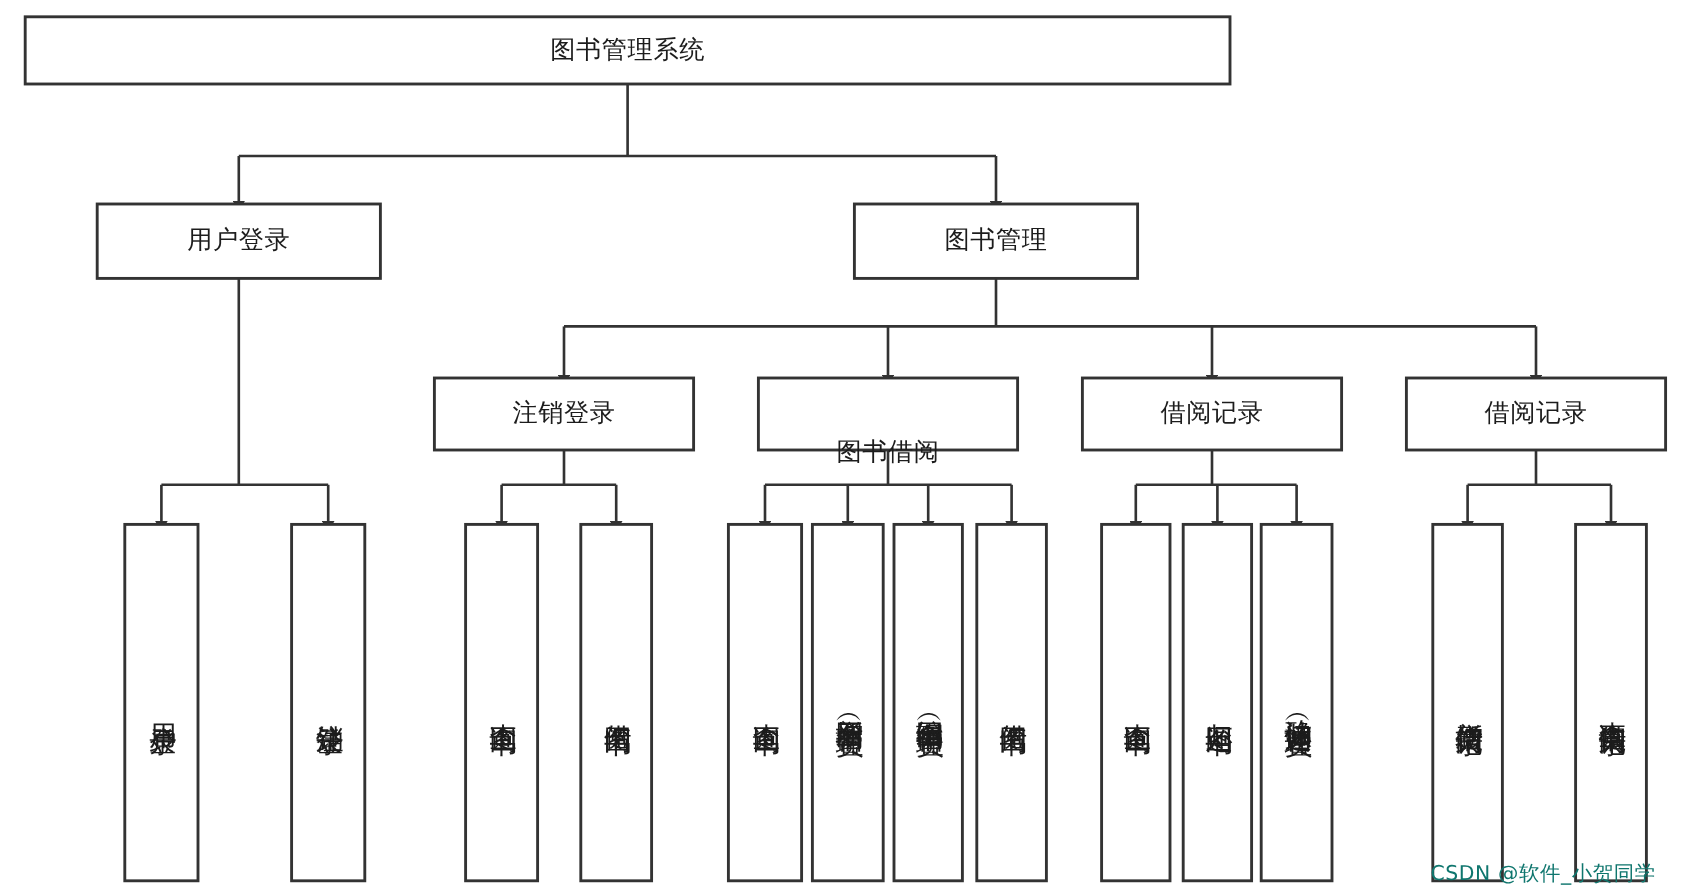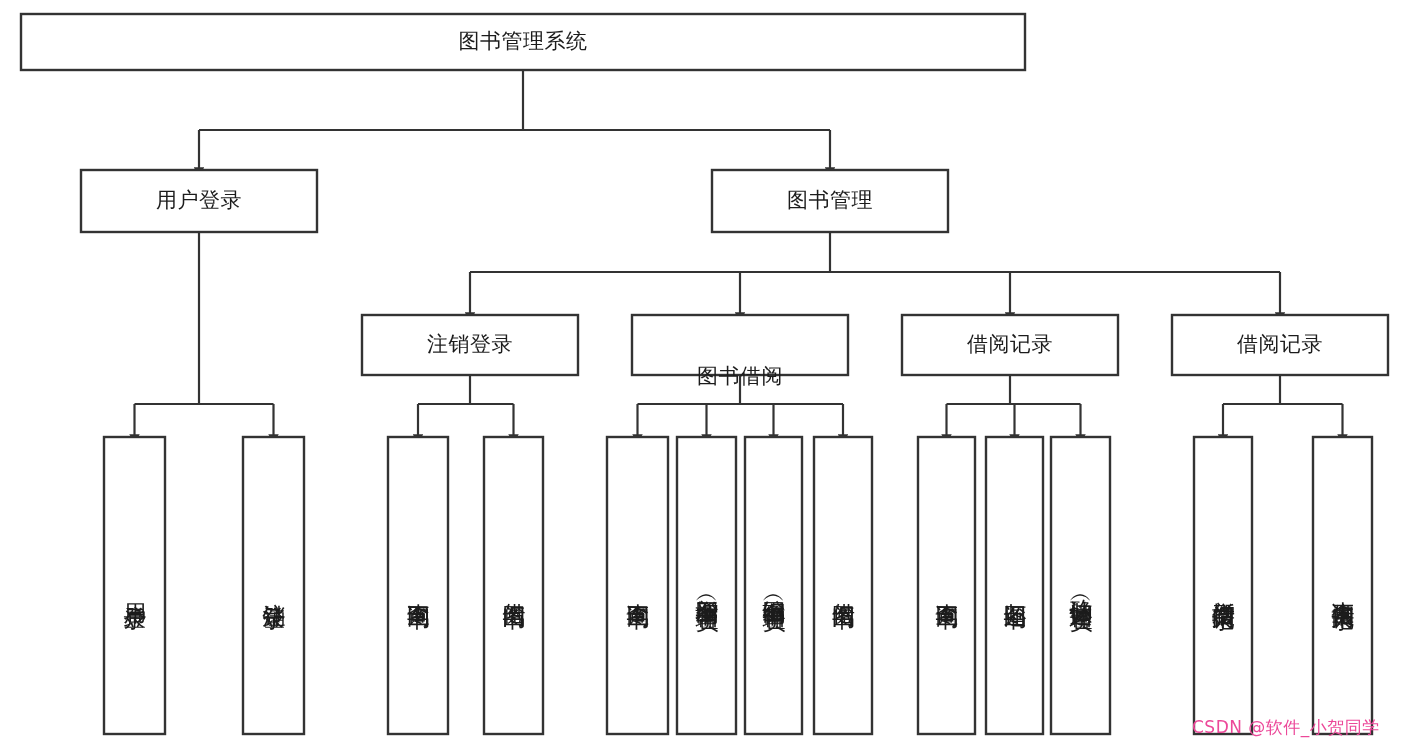--- a/index.html
+++ b/index.html
@@ -61,21 +61,21 @@
     text-orientation: upright;
     font-size: 23px;
     line-height: 1.12;
     letter-spacing: 1.5px;
     white-space: nowrap;
     padding-top: 4px;
   }
   .watermark {
     position: absolute;
     font-size: 17px;
-    color: #ec4899;
+    color: #0f766e;
     font-family: "DejaVu Sans", "Liberation Sans", sans-serif;
     white-space: nowrap;
     letter-spacing: 0.5px;
   }
 </style>
 </head>
 <body>
 
 <div id="diagram-root">
   <svg class="canvas" viewBox="0 0 1405 747">

